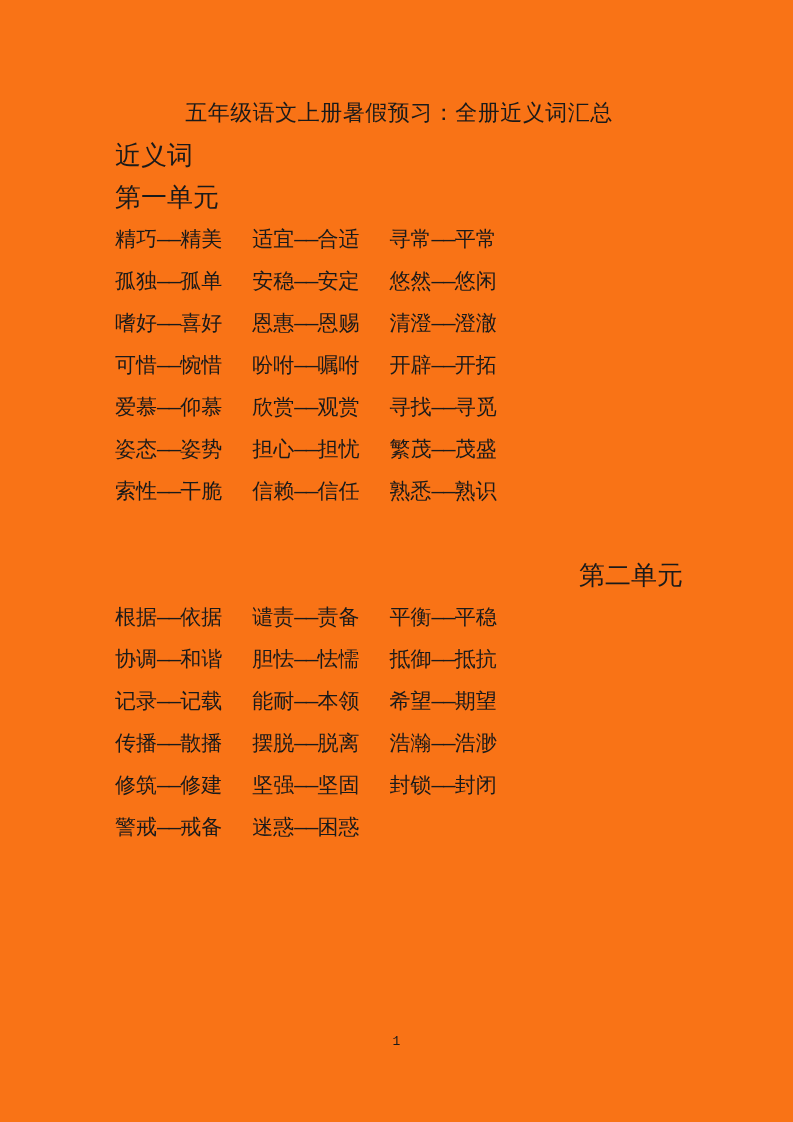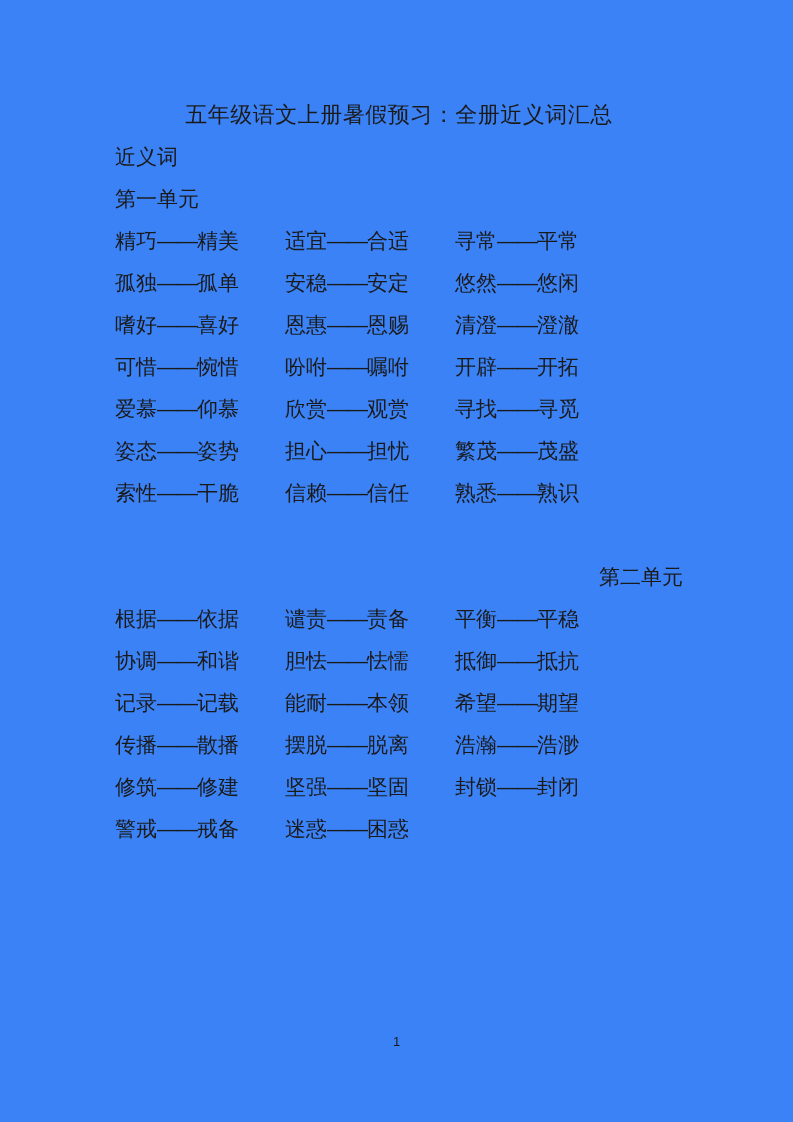--- a/index.html
+++ b/index.html
@@ -4,51 +4,51 @@
 <style>
   html, body {
     margin: 0;
     padding: 0;
     background: #ffffff;
   }
   .page {
     position: relative;
     width: 793px;
     height: 1122px;
-    background: #3b82f6;
+    background: #f97316;
     overflow: hidden;
-    font-family: Liberation Sans, sans-serif;
+    font-family: Liberation Mono, monospace;
     color: #1a1a1a;
   }
   .content {
     position: absolute;
     top: 94px;
     left: 115px;
     right: 110px;
   }
   .line {
     line-height: 42px;
     font-size: 21px;
     white-space: nowrap;
   }
   .doc-title {
     text-align: center;
     font-size: 22px;
     letter-spacing: 0.5px;
   }
   .subtitle, .section-heading {
-    font-size: 21px;
+    font-size: 26px;
   }
   .section-gap {
     margin-top: 42px;
     text-align: right;
   }
   .word-row {
     display: flex;
-    column-gap: 46px;
+    column-gap: 30px;
   }
   .pair {
     display: inline-block;
     white-space: nowrap;
   }
   .dash {
     letter-spacing: -1px;
   }
   .page-number {
     position: absolute;

